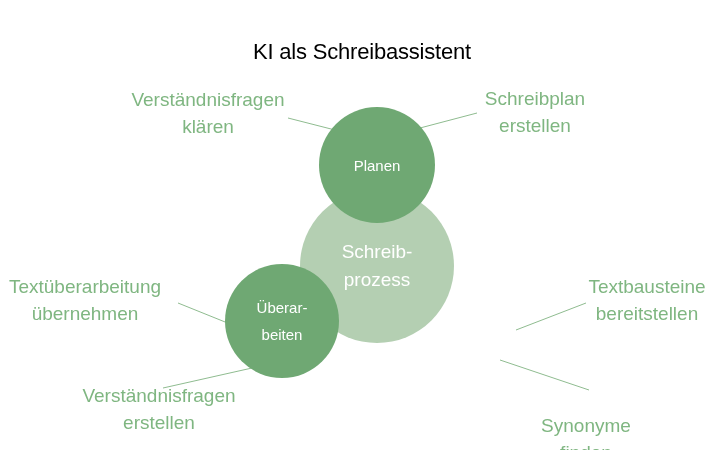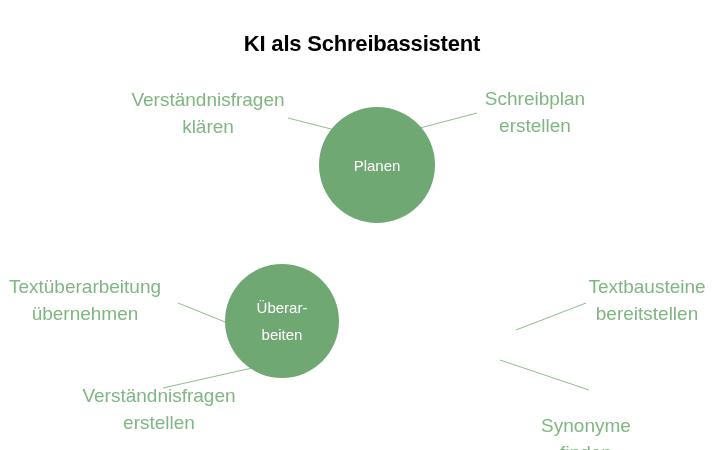--- a/index.html
+++ b/index.html
@@ -15,26 +15,26 @@
   body { font-family: "Liberation Sans", sans-serif; }
   .canvas {
     position: relative;
     width: 724px;
     height: 450px;
     background: #ffffff;
     overflow: hidden;
   }
   .title {
     position: absolute;
-    top: 31px;
+    top: 39px;
     left: 0;
     width: 724px;
     text-align: center;
     font-size: 22px;
-    font-weight: bold;
+    font-weight: normal;
     color: var(--title-text);
     letter-spacing: -0.2px;
     z-index: 4;
   }
   .annotation {
     position: absolute;
     text-align: center;
     font-size: 19px;
     line-height: 27px;
     color: var(--annotation-text);
@@ -117,20 +117,22 @@
 
   <svg class="connector-layer" viewBox="0 0 724 450">
     <line x1="288" y1="118" x2="335" y2="130"></line>
     <line x1="477" y1="113" x2="420" y2="128"></line>
     <line x1="178" y1="303" x2="240" y2="328"></line>
     <line x1="163" y1="388" x2="252" y2="368"></line>
     <line x1="516" y1="330" x2="586" y2="303"></line>
     <line x1="500" y1="360" x2="589" y2="390"></line>
   </svg>
 
+  <div class="circle center">Schreib-
+prozess</div>
 
   <div class="circle phase planen">Planen</div>
 
   <div class="circle phase ueberarbeiten">Überar-
 beiten</div>
 
 
 </div>
 
 </body></html>

